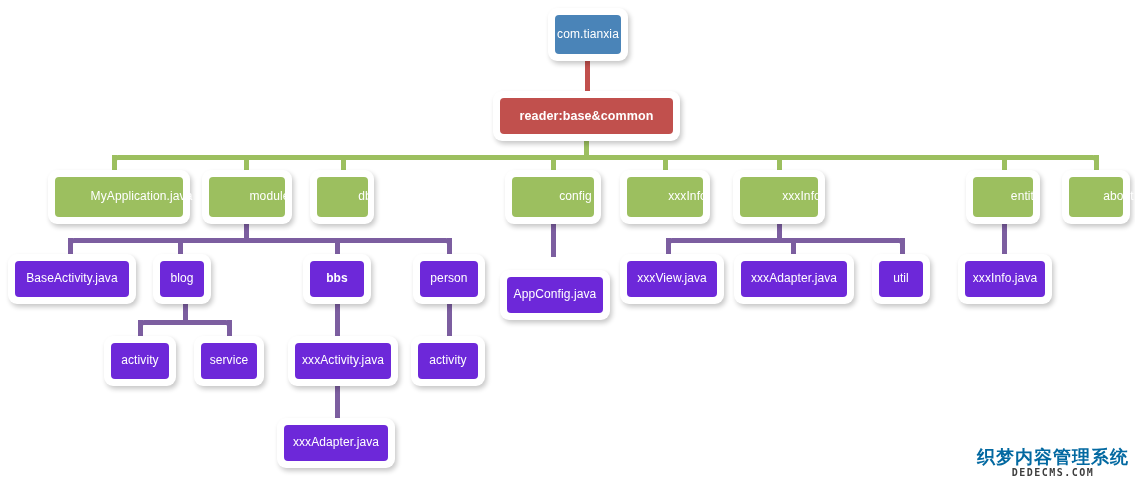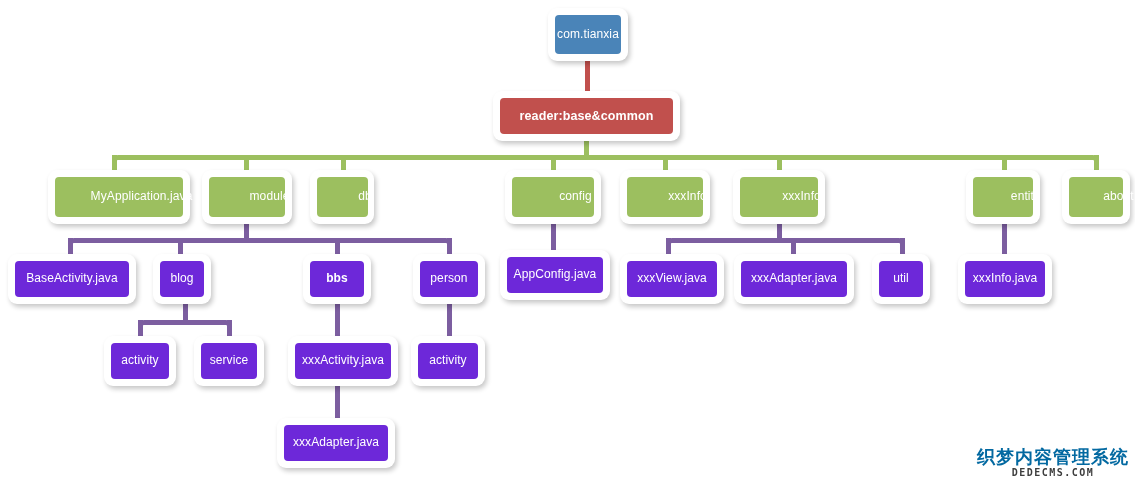--- a/index.html
+++ b/index.html
@@ -190,21 +190,21 @@
   </div>
 
   <div class="node purple" style="left:303px; top:254px; width:68px; height:50px;font-weight:bold;">
     <div class="fill">bbs</div>
   </div>
 
   <div class="node purple" style="left:413px; top:254px; width:72px; height:50px;">
     <div class="fill">person</div>
   </div>
 
-  <div class="node purple" style="left:500px; top:250px; width:110px; height:50px;">
+  <div class="node purple" style="left:500px; top:270px; width:110px; height:50px;">
     <div class="fill">AppConfig.java</div>
   </div>
 
   <div class="node purple" style="left:620px; top:254px; width:104px; height:50px;">
     <div class="fill">xxxView.java</div>
   </div>
 
   <div class="node purple" style="left:734px; top:254px; width:120px; height:50px;">
     <div class="fill">xxxAdapter.java</div>
   </div>

